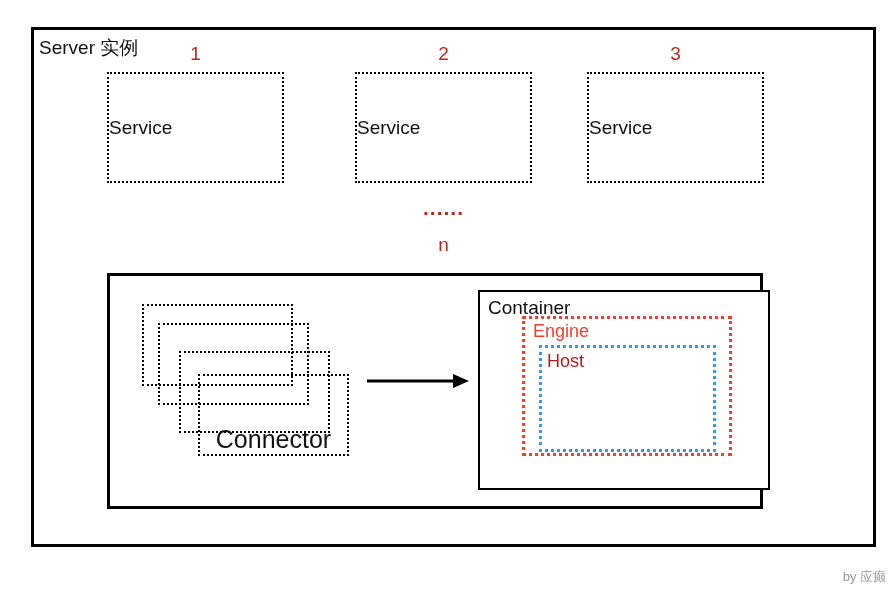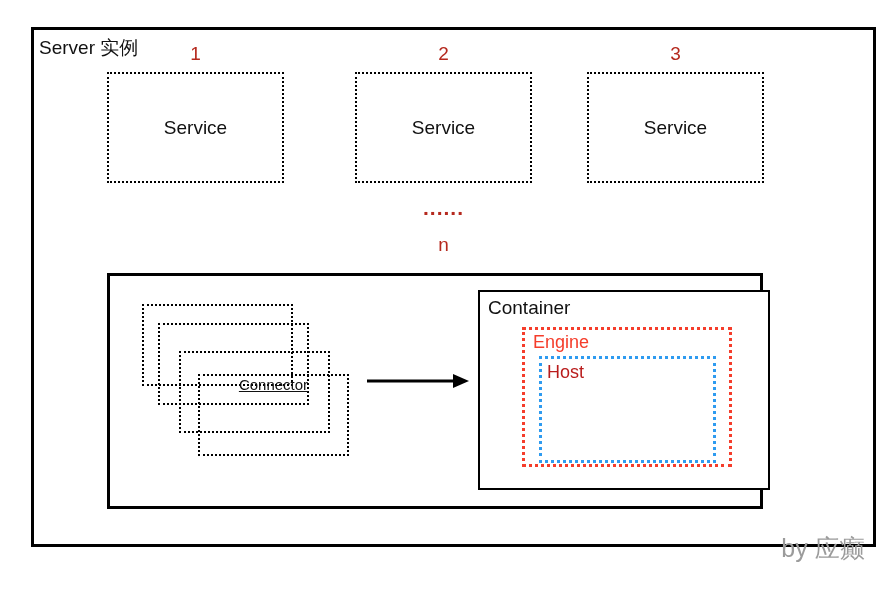--- a/index.html
+++ b/index.html
@@ -37,21 +37,21 @@
     font-size: 19px;
     color: #b5291e;
   }
   .svc-box {
     position: absolute;
     top: 42px;
     width: 177px; height: 111px;
     border: 2px dotted #000;
     display: flex;
     align-items: center;
-    justify-content: center;
+    justify-content: flex-start;
     font-size: 19px;
     background: transparent;
   }
   .ellipsis-dots {
     position: absolute;
     left: 321px; top: 166px;
     width: 177px;
     text-align: center;
     color: #b5291e;
     font-size: 21px;
@@ -76,24 +76,23 @@
     background: #fff;
   }
   .conn-box {
     position: absolute;
     width: 151px; height: 82px;
     border: 2px dotted #000;
     background: transparent;
   }
   .conn-box.front {
     display: flex;
-    align-items: flex-start;
+    align-items: flex-end;
     justify-content: center;
-    font-size: 15px;
-    text-decoration: underline;
+    font-size: 25px;
   }
   .arrow-wrap {
     position: absolute;
     left: 255px; top: 94px;
     width: 106px; height: 22px;
   }
 
   
   .container-box {
     position: absolute;
@@ -112,21 +111,21 @@
     position: absolute;
     background: transparent;
   }
   .layer-label {
     position: absolute;
     left: 8px; top: 2px;
     font-size: 18px;
     white-space: nowrap;
   }
   .engine-box {
-    left: 42px; top: 35px;
+    left: 42px; top: 24px;
     width: 210px; height: 140px;
     border: 3px dotted #f53d2b;
   }
   .engine-box > .layer-label { color: #f53d2b; }
   .host-box {
     left: 14px; top: 26px;
     width: 177px; height: 107px;
     border: 3px dotted #2e9bf0;
   }
   .host-box > .layer-label { left: 5px; top: 3px; color: #b91c1c; }
@@ -145,24 +144,24 @@
   }
   .wrapper-box > .wrapper-label {
     padding-left: 7px;
     font-size: 17px;
     color: #f273b5;
     white-space: nowrap;
   }
 
   .watermark {
     position: absolute;
-    left: 760px; top: 532px;
+    left: 760px; top: 568px;
     width: 126px;
-    text-align: center;
-    font-size: 25px;
+    text-align: right;
+    font-size: 13px;
     color: #9b9b9b;
   }
 </style>
 </head>
 <body>
 
 <div id="canvas">
 
   <div class="outer-box">
 

